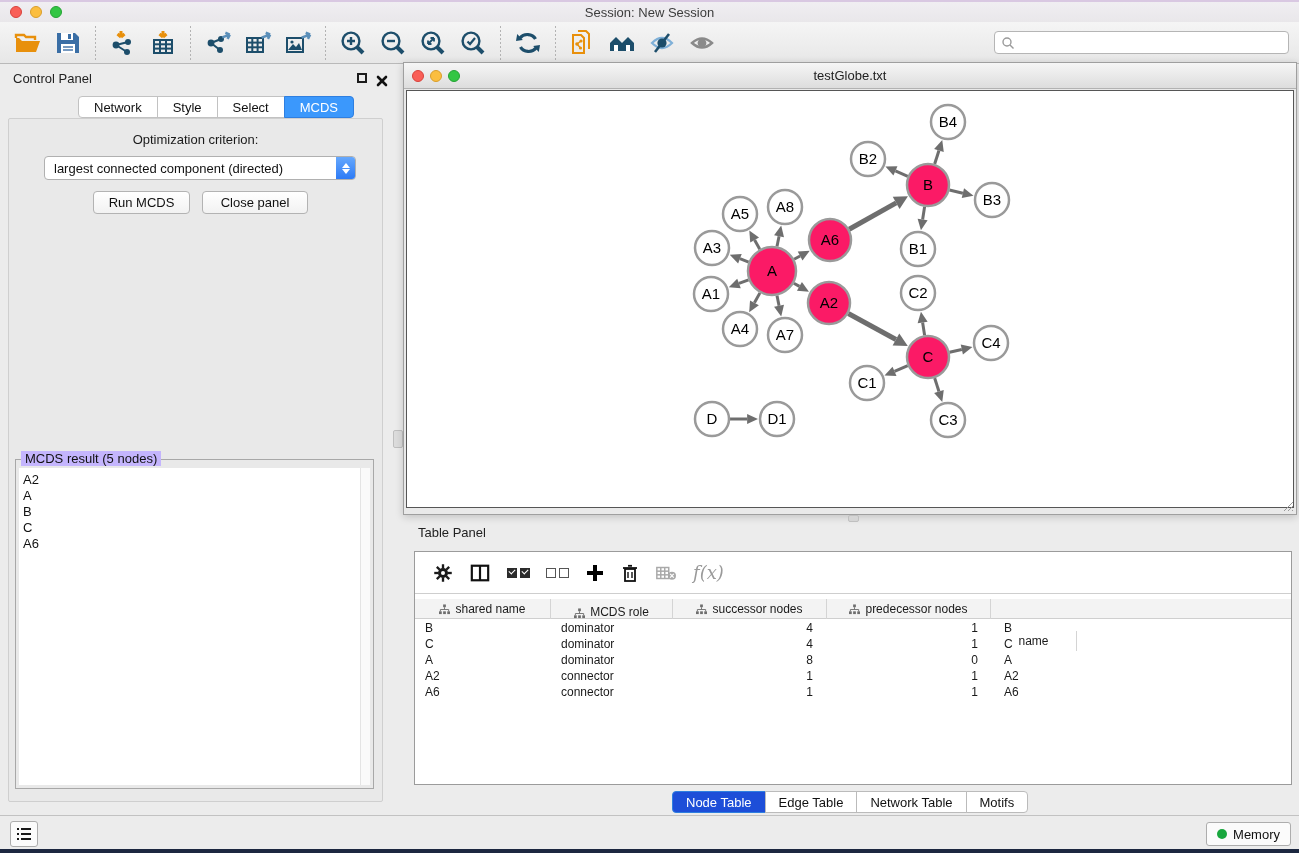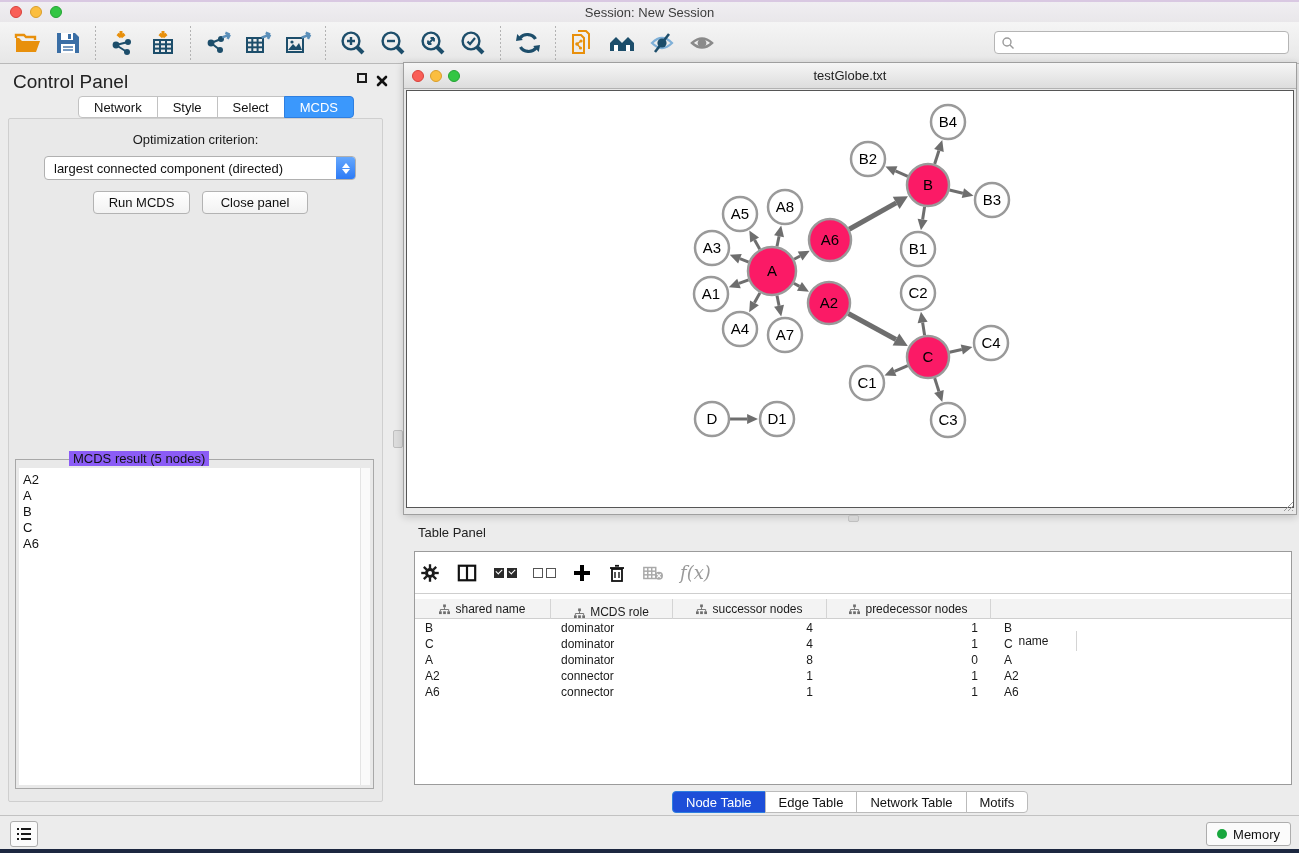--- a/index.html
+++ b/index.html
@@ -27,21 +27,21 @@
     background-image:linear-gradient(#b3b3b3 40%, rgba(0,0,0,0) 0%);
     background-size:1px 4px; background-repeat:repeat-y; }
   #search-wrap { position:absolute; right:10px; top:9px; width:295px; height:23px;
     background:#fff; border:1px solid #b5b5b5; border-radius:4px;
     display:flex; align-items:center; padding-left:6px; }
   #search-wrap input { border:none; outline:none; flex:1; height:19px; font-size:12px;
     font-family:"Liberation Sans",sans-serif; background:transparent; }
 
   
   #control-panel { position:absolute; left:0; top:64px; width:390px; height:751px; }
-  #cp-title { position:absolute; left:13px; top:7px; font-size:19px; color:#222; }
+  #cp-title { position:absolute; left:13px; top:7px; font-size:13px; color:#222; }
   .win-ctl { position:absolute; top:9px; width:12px; height:12px; }
   .sq-icon { width:10px; height:10px; border:2px solid #1c1c1c; }
   .x-icon  { stroke:#111; stroke-width:2.6; stroke-linecap:round; }
   #cp-tabs { position:absolute; left:78px; top:32px; height:22px; display:flex; }
   .seg { height:22px; padding:0 15px; background:#fff; border:1px solid #c2c2c2;
     margin-left:-1px; font-size:13px; display:flex; align-items:center; color:#111; }
   .seg:first-child { border-radius:4px 0 0 4px; margin-left:0; }
   .seg:last-child { border-radius:0 4px 4px 0; }
   .seg.active { background:#3b98fc; border-color:#2f7fe0; color:#fff; }
   #cp-body { position:absolute; left:8px; top:54px; width:375px; height:684px;
@@ -57,22 +57,22 @@
   .chev { width:0; height:0; border-left:4px solid transparent; border-right:4px solid transparent; }
   .chev.up { border-bottom:5px solid #fff; }
   .chev.down { border-top:5px solid #fff; }
   .btn { position:absolute; top:72px; height:23px; background:linear-gradient(#ffffff,#f2f2f2);
     border:1px solid #b3b3b3; border-radius:4px; font-size:13px; color:#111;
     display:flex; align-items:center; justify-content:center; }
   #run-btn { left:84px; width:97px; }
   #closep-btn { left:193px; width:106px; }
   #result-box { position:absolute; left:6px; right:8px; top:340px; bottom:12px;
     border:1px solid #a8a8a8; }
-  #result-legend { position:absolute; left:5px; top:-9px; background:#8b5cf6;
-    padding:0 4px; font-size:13px; color:#111;margin-left:48px; }
+  #result-legend { position:absolute; left:5px; top:-9px; background:#c4b5fd;
+    padding:0 4px; font-size:13px; color:#111; }
   #result-list { position:absolute; left:3px; top:8px; right:13px; bottom:3px;
     background:#fff; overflow:hidden; list-style:none; padding:4px 0 0 4px; }
   #result-list li { font-size:13px; line-height:16px; color:#111; }
   #result-scroll { position:absolute; right:3px; top:8px; width:10px; bottom:3px;
     background:#fafafa; border-left:1px solid #e4e4e4; }
 
   
   #v-grip { position:absolute; left:393px; top:430px; width:10px; height:18px;
     background:#dcdcdc; border:1px solid #bfbfbf; border-radius:2px; }
 
@@ -89,21 +89,21 @@
   #net-resize { position:absolute; right:2px; bottom:2px; width:14px; height:14px; }
   #h-grip { position:absolute; left:848px; top:515px; width:11px; height:7px;
     background:#d5d5d5; border:1px solid #c0c0c0; border-radius:2px; }
 
   
   #table-panel { position:absolute; left:403px; top:520px; width:896px; height:295px; }
   #tp-title { position:absolute; left:15px; top:5px; font-size:13px; color:#222; }
   #tp-container { position:absolute; left:11px; top:31px; width:878px; height:234px;
     background:#fff; border:1px solid #9b9b9b; }
   #tp-toolbar { position:absolute; left:0; top:0; right:0; height:42px;
-    border-bottom:1px solid #cecece; display:flex; align-items:center; padding-left:5px; gap:16px; }
+    border-bottom:1px solid #cecece; display:flex; align-items:center; padding-left:18px; gap:16px; }
   .tpbtn { display:flex; align-items:center; justify-content:center; height:30px; }
   .ck-pair { display:flex; gap:3px; }
   .ck { width:10px; height:10px; }
   .ck.filled { background:#2b2b2b; position:relative; }
   .ck.filled::after { content:""; position:absolute; left:2px; top:1px; width:5px; height:3px;
     border-left:1.8px solid #fff; border-bottom:1.8px solid #fff; transform:rotate(-45deg); }
   .ck.empty { border:1.6px solid #555; }
   .fx { font-family:"DejaVu Serif", serif; font-style:italic; font-size:18px; color:#9a9a9a; }
   #tp-header { position:absolute; left:0; top:47px; right:0; height:20px;
     background:#f3f3f3; border-bottom:1px solid #cfcfcf; display:flex; }

